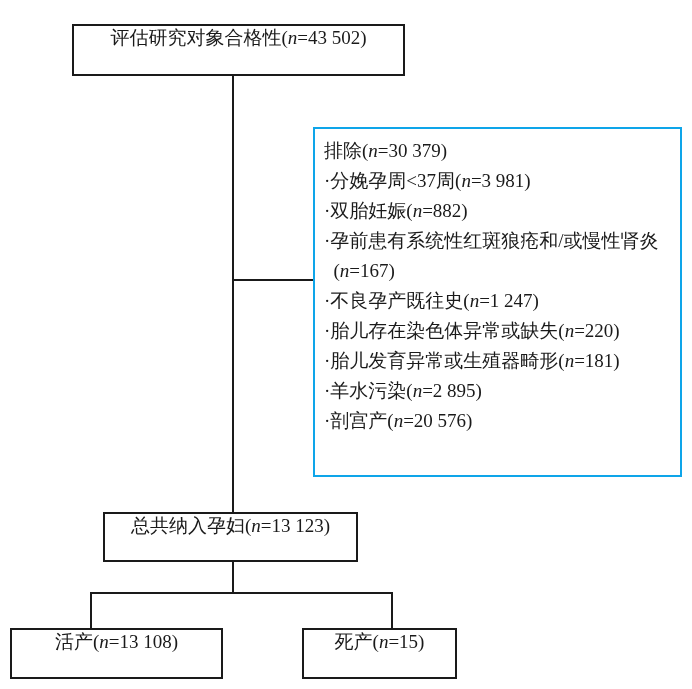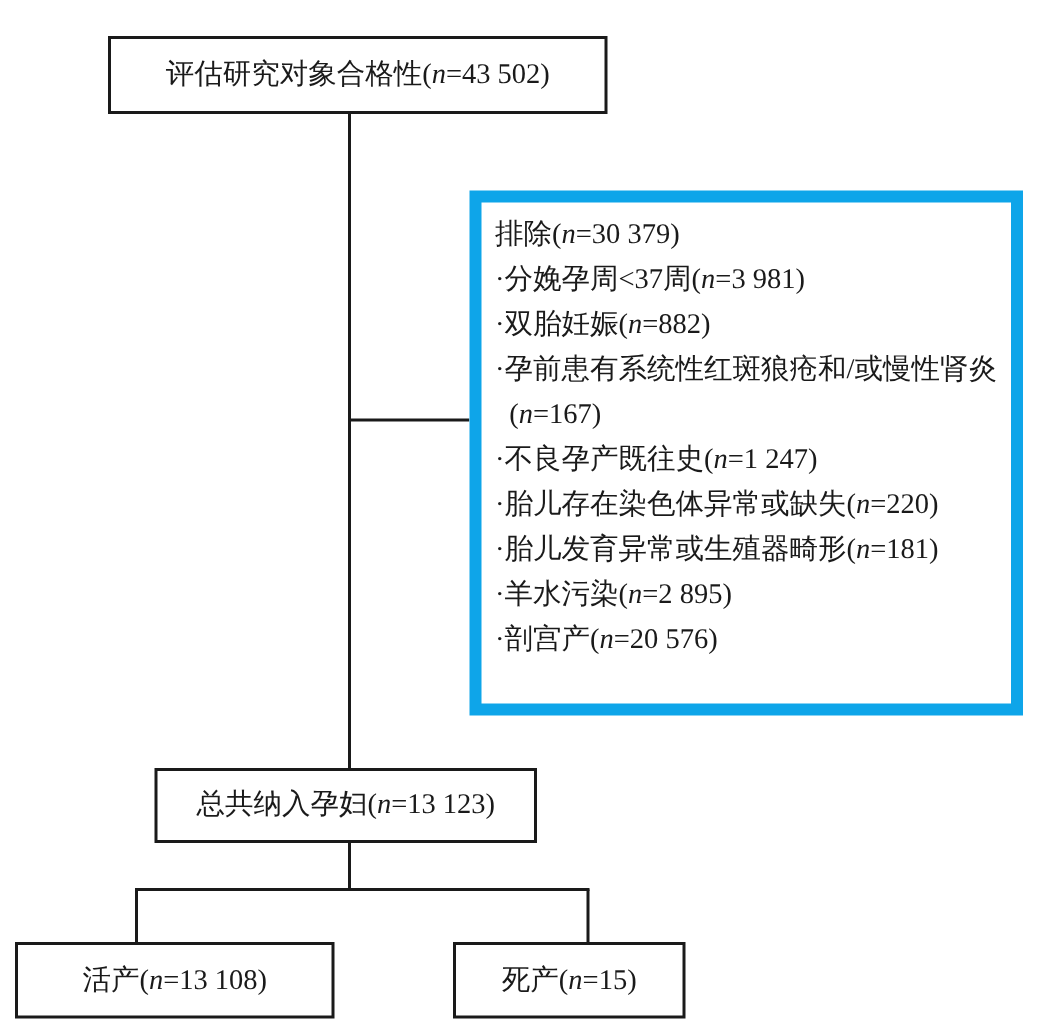--- a/index.html
+++ b/index.html
@@ -15,35 +15,34 @@
     font-family: "Liberation Serif", "DejaVu Serif", serif;
     color: #1a1a1a;
     overflow: hidden;
   }
   .box {
     position: absolute;
     box-sizing: border-box;
     border: 2px solid #1a1a1a;
     background: #ffffff;
     display: flex;
-    align-items: center;
     justify-content: center;
     font-size: 19px;
     line-height: 1.25;
     white-space: nowrap;
   }
   .box .label { white-space: nowrap; }
   .vline, .hline {
     position: absolute;
     background: #1a1a1a;
   }
   .excl-box {
     position: absolute;
     box-sizing: border-box;
-    border: 8px solid #0ea5e9;
+    border: 2px solid #0ea5e9;
     background: #ffffff;
     font-size: 19px;
     line-height: 30px;
     padding: 7px 6px 7px 9px;
   }
   .excl-line {
     white-space: pre-wrap;
   }
   .nvar {
     font-style: italic;

